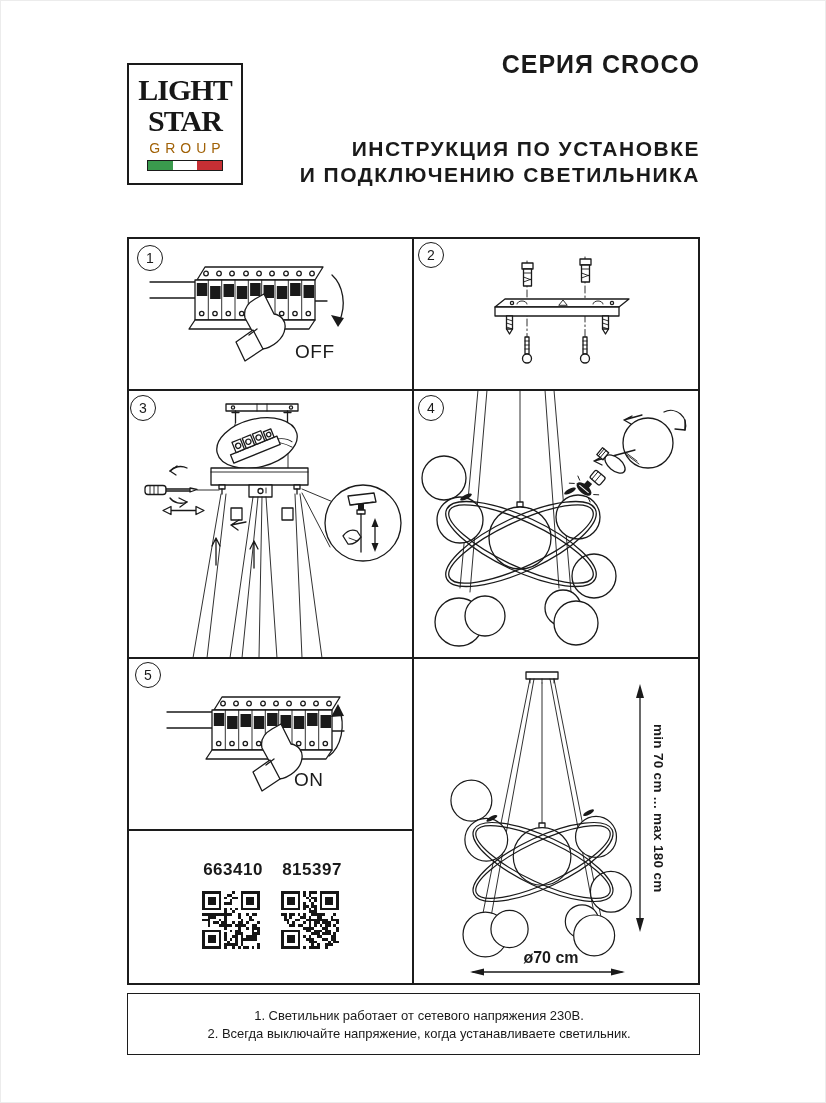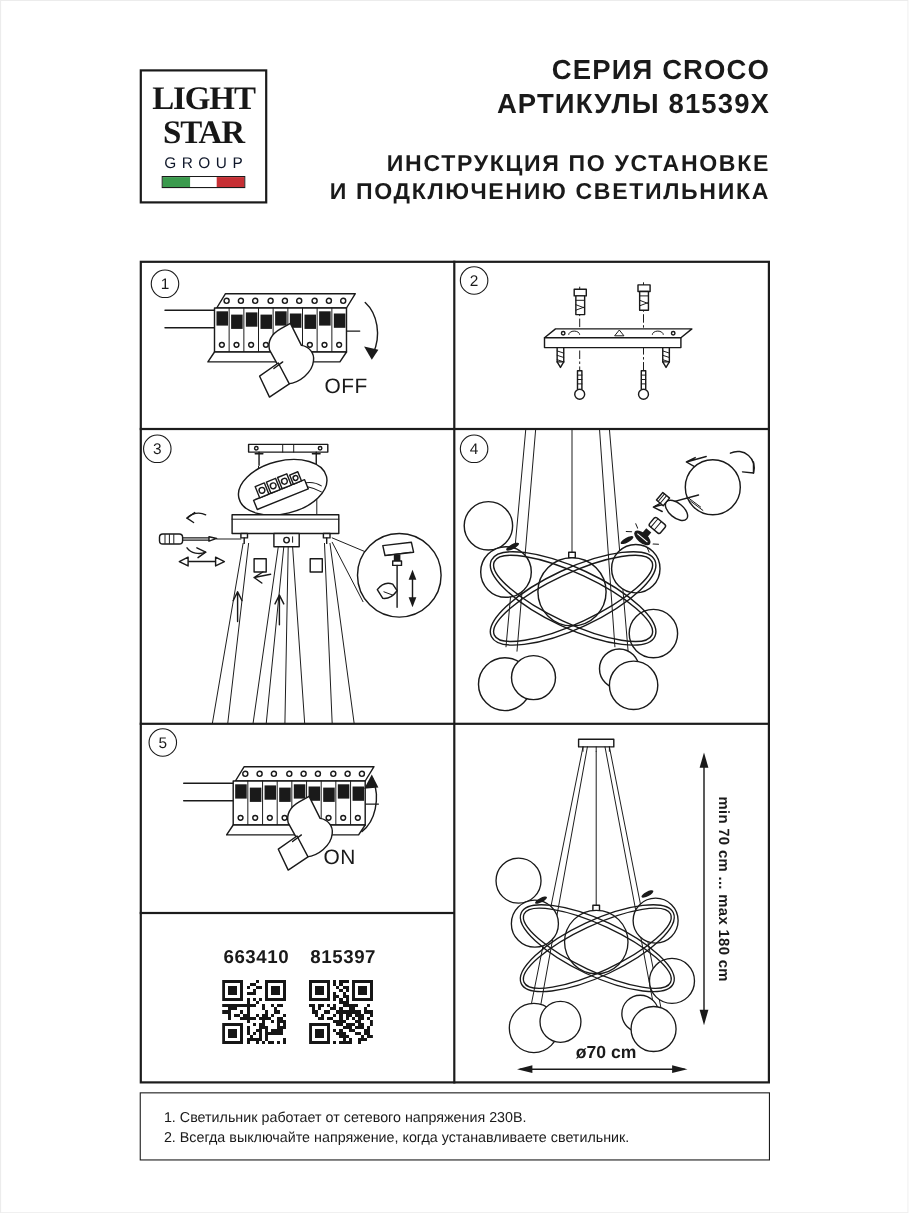--- a/index.html
+++ b/index.html
@@ -1,23 +1,23 @@
 <!DOCTYPE html>
 <html><head>
 <meta charset="utf-8">
 <style>
   html,body{margin:0;padding:0;background:#fff;}
   .page{position:relative;width:826px;height:1103px;background:#fff;overflow:hidden;
         font-family:"Liberation Sans",sans-serif;color:#1a1a1a;box-shadow:inset 0 0 0 1px #ececec;}
-  .abs{position:absolute;}
+  .abs{position:absolute;text-align:center;}
   
   .logo{left:127px;top:63px;width:116px;height:122px;border:2px solid #1a1a1a;box-sizing:border-box;
         display:flex;flex-direction:column;align-items:center;justify-content:flex-start;padding-top:9px;}
   .logo .big{font-family:"Liberation Serif",serif;font-weight:bold;font-size:30px;line-height:31px;letter-spacing:-1px;color:#171717;}
-  .logo .small{font-size:14px;letter-spacing:5px;margin:4px 0 0 5px;color:#0f172a;}
+  .logo .small{font-size:14px;letter-spacing:5px;margin:4px 0 0 5px;color:#a16207;}
   .flag{width:74px;height:9px;border:1px solid #1a1a1a;display:flex;margin-top:4px;box-sizing:content-box;}
   .flag span{flex:1;height:100%;}
   
   .hdr{right:126px;text-align:right;font-weight:bold;}
   .hdr-series{top:49px;font-size:25px;line-height:31px;letter-spacing:1px;}
   .hdr-title{top:136px;font-size:21px;line-height:26px;letter-spacing:1.5px;}
   
   .grid{left:127px;top:237px;width:573px;height:748px;border:2px solid #1c1c1c;box-sizing:border-box;}
   .gline{background:#1c1c1c;}
   
@@ -126,21 +126,20 @@
     <span class="small">GROUP</span>
     <span class="flag">
       <span style="background-color: rgb(58, 154, 77);"></span>
       <span style="background-color: rgb(255, 255, 255);"></span>
       <span style="background-color: rgb(198, 47, 52);"></span>
     </span>
   </div>
 
   <div class="abs hdr hdr-series">
     <div>СЕРИЯ CROCO</div>
-    <div>АРТИКУЛЫ 81539X</div>
   </div>
   <div class="abs hdr hdr-title">
     <div>ИНСТРУКЦИЯ ПО УСТАНОВКЕ</div>
     <div>И ПОДКЛЮЧЕНИЮ СВЕТИЛЬНИКА</div>
   </div>
 
   <div class="abs grid"></div>
   <div class="abs gline" style="left:412px;top:237px;width:1.5px;height:748px;"></div>
   <div class="abs gline" style="left:127px;top:389px;width:573px;height:1.5px;"></div>
   <div class="abs gline" style="left:127px;top:657px;width:573px;height:1.5px;"></div>

